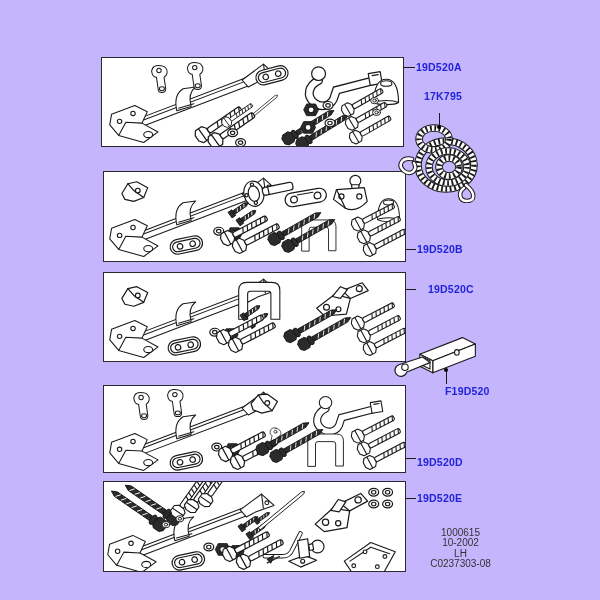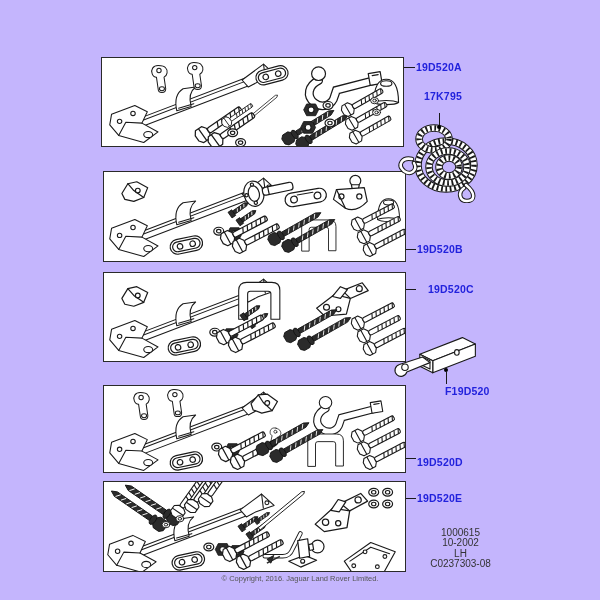--- a/index.html
+++ b/index.html
@@ -374,15 +374,14 @@
   <div class="leader-h" style="left:406px;top:498px;width:10px"></div>
   <div class="callout" style="left:417px;top:492px">19D520E</div>
 
   <div class="info-block">
     <div>1000615</div>
     <div>10-2002</div>
     <div>LH</div>
     <div>C0237303-08</div>
   </div>
 
-  <div class="copyright">© Copyright, 2016. Jaguar Land Rover Limited.</div>
 
 </div>
 
 </body></html>

